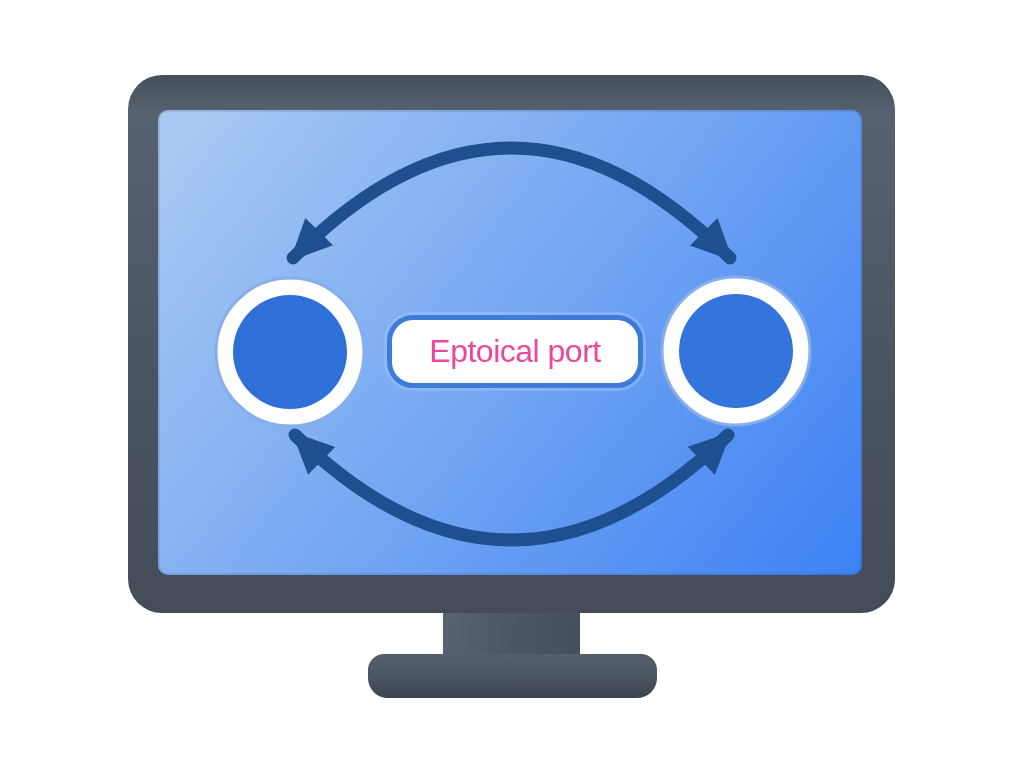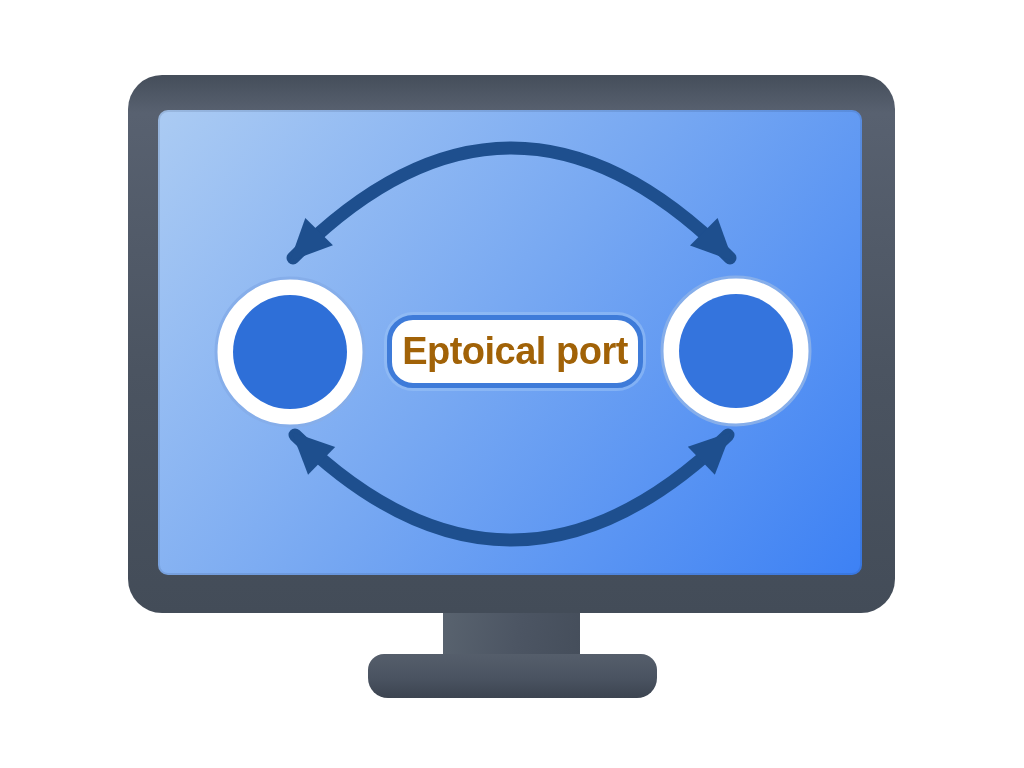--- a/index.html
+++ b/index.html
@@ -71,24 +71,24 @@
     box-sizing: border-box;
     background: #ffffff;
     border: 5px solid #3e7bd9;
     border-radius: 26px;
     box-shadow: 0 0 0 3px rgba(155, 195, 245, 0.55);
     display: flex;
     align-items: center;
     justify-content: center;
   }
   .center-label span {
-    font-size: 38px;
-    font-weight: bold;
+    font-size: 32px;
+    font-weight: normal;
     letter-spacing: -0.5px;
-    color: #a16207;
+    color: #ec4899;
     white-space: nowrap;
   }
 </style>
 </head>
 <body>
 
 <div class="stage">
 
   <div class="stand-neck"></div>
   <div class="stand-base"></div>

